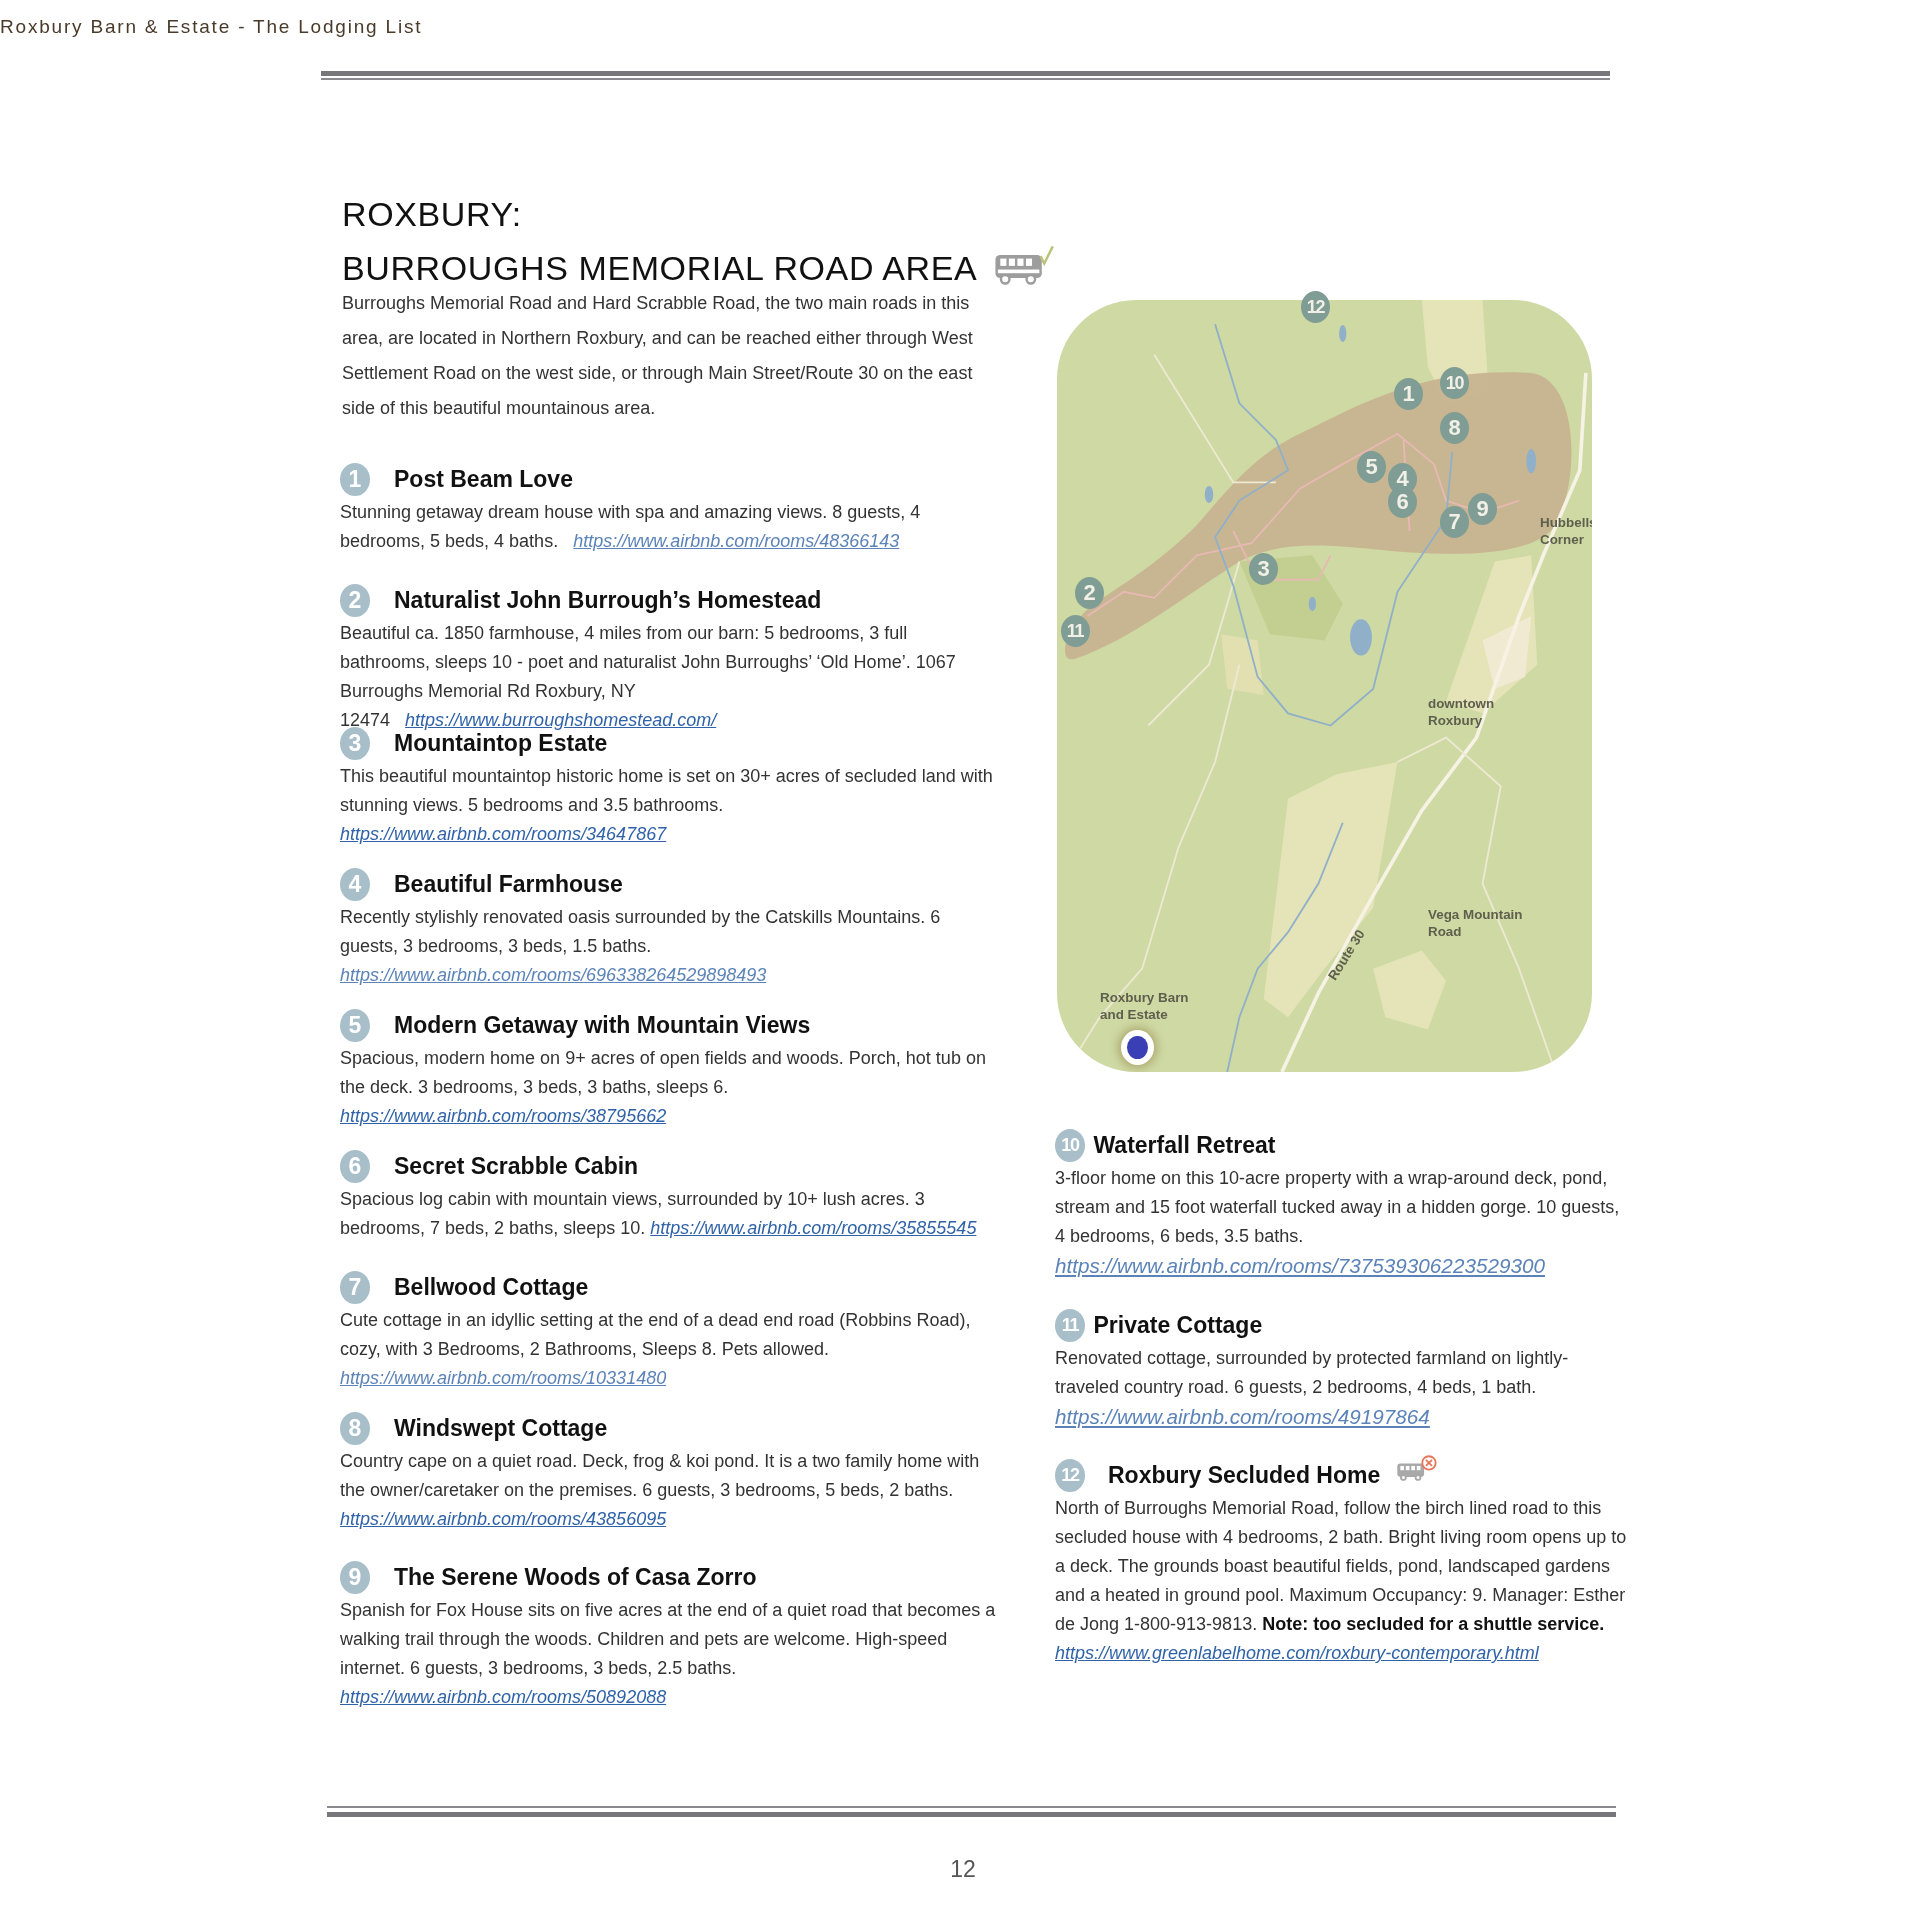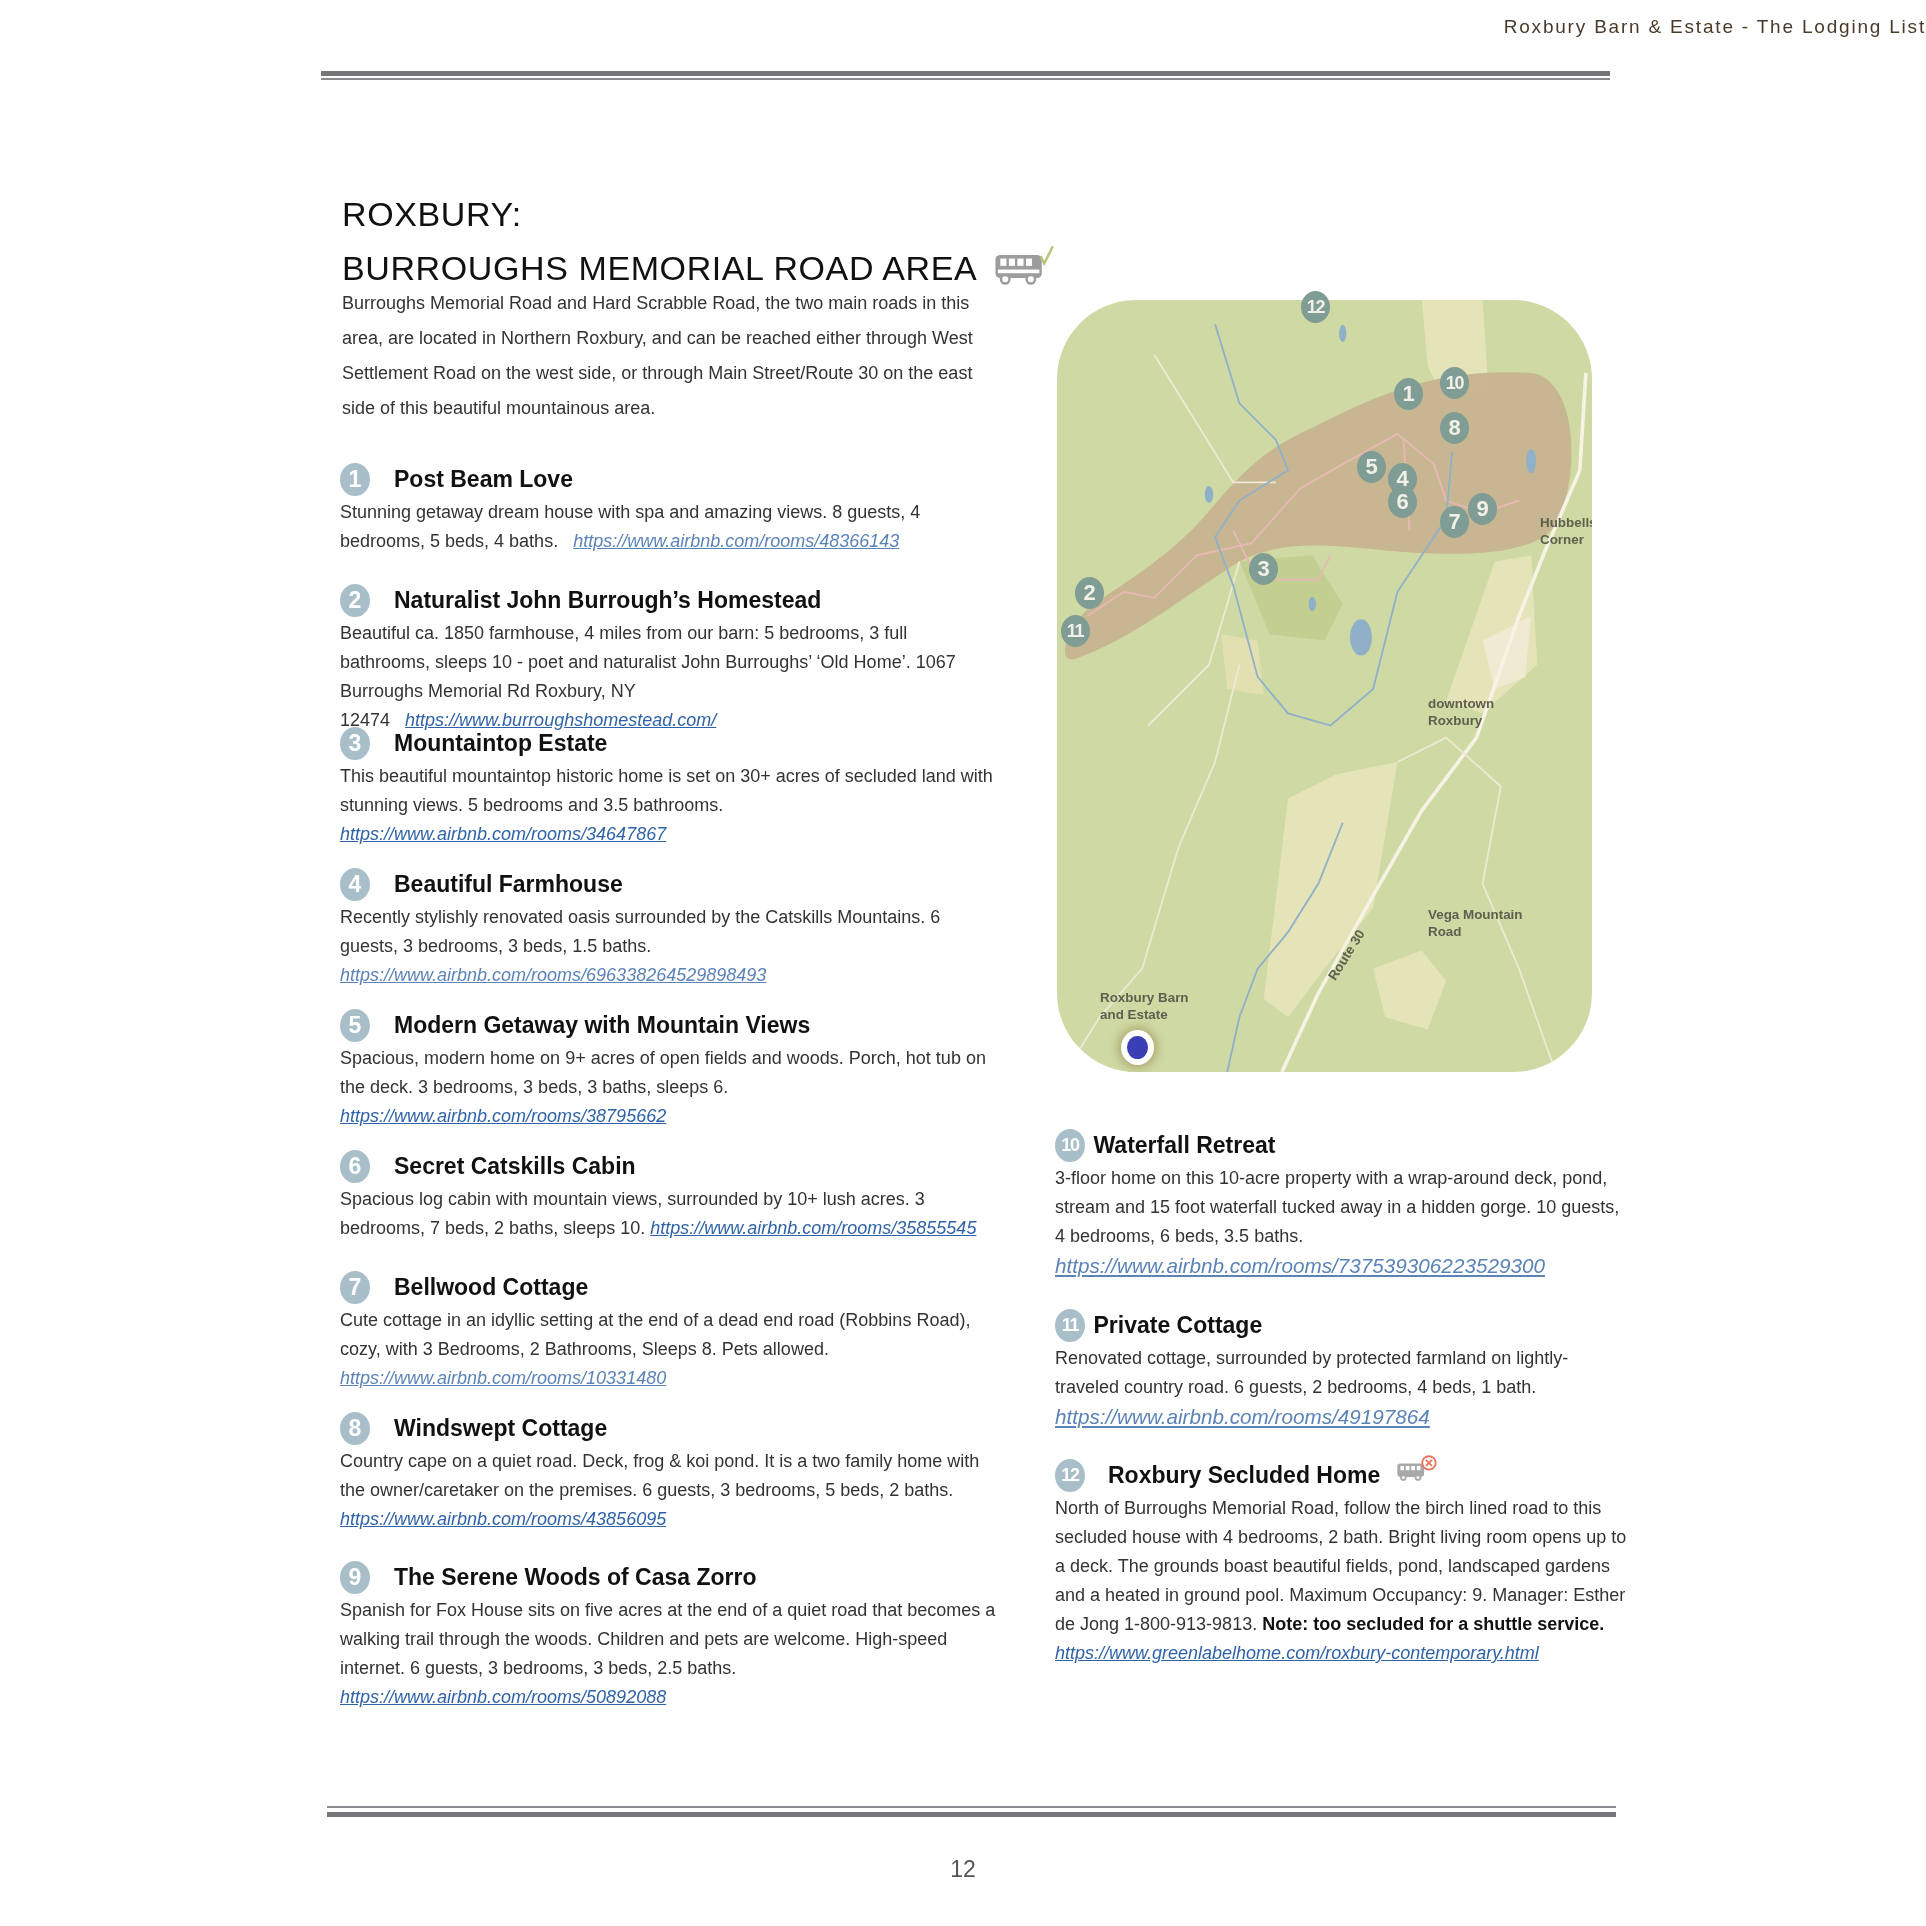--- a/index.html
+++ b/index.html
@@ -1,17 +1,17 @@
 <!DOCTYPE html>
 <html style="font-size:9.7px"><head>
 <meta charset="utf-8">
 <style>
   html, body { margin: 0; padding: 0; background: #ffffff; }
   body { width: 1926px; height: 1926px; position: relative; overflow: hidden; font-family: "Liberation Sans", sans-serif; color: #222; }
-  .running-head { position: absolute; top: 16px; left: 0; width: 1926px; text-align: right; font-size: 19px; letter-spacing: 1.8px; color: #4a3a2a; }
+  .running-head { position: absolute; top: 16px; left: 0; width: 1926px; text-align: left; font-size: 19px; letter-spacing: 1.8px; color: #4a3a2a; }
   .rule-top { position: absolute; left: 321px; width: 1289px; top: 71px; height: 8.5px; border-top: 5.5px solid #77777b; border-bottom: 2.4px solid #8a8a8e; box-sizing: border-box; }
   .rule-bottom { position: absolute; left: 327px; width: 1289px; top: 1806px; height: 11px; border-top: 2.4px solid #8a8a8e; border-bottom: 5.5px solid #77777b; box-sizing: border-box; }
   .page-number { position: absolute; top: 1856px; left: 0; width: 1926px; text-align: center; font-size: 23px; color: #555; }
 
   .title { position: absolute; left: 342px; top: 159px; font-size: 34px; line-height: 54px; color: #111; letter-spacing: 0.6px; font-weight: normal; margin-top: 28px; }
   .title .line { display: block; }
   .bus-ok { display: inline-block; vertical-align: middle; margin-left: 16px; position: relative; width: 61px; height: 43px; top: -4.9px; }
 
   .intro { position: absolute; left: 342px; top: 286px; width: 644px; font-size: 18px; line-height: 35px; color: #333; }
 
@@ -148,21 +148,21 @@
   <div class="entry-head">
       <span class="badge">5</span>
       <span class="entry-title">Modern Getaway with Mountain Views</span>
     </div>
   <div class="entry-body"><span>Spacious, modern home on 9+ acres of open fields and woods. Porch, hot tub on the deck. 3 bedrooms, 3 beds, 3 baths, sleeps 6.</span><br><a class="link" href="#">https://www.airbnb.com/rooms/38795662</a></div>
 </div>
 
 <div class="entry" style="left:340px;top:1147px">
   <div class="entry-head">
       <span class="badge">6</span>
-      <span class="entry-title">Secret Catskills Cabin</span>
+      <span class="entry-title">Secret Scrabble Cabin</span>
     </div>
   <div class="entry-body"><span>Spacious log cabin with mountain views, surrounded by 10+ lush acres. 3 bedrooms, 7 beds, 2 baths, sleeps 10.</span> <a class="link" href="#">https://www.airbnb.com/rooms/35855545</a></div>
 </div>
 
 <div class="entry" style="left:340px;top:1268px">
   <div class="entry-head">
       <span class="badge">7</span>
       <span class="entry-title">Bellwood Cottage</span>
     </div>
   <div class="entry-body"><span>Cute cottage in an idyllic setting at the end of a dead end road (Robbins Road), cozy, with 3 Bedrooms, 2 Bathrooms, Sleeps 8. Pets allowed.</span><br><a class="link light" href="#">https://www.airbnb.com/rooms/10331480</a></div>

